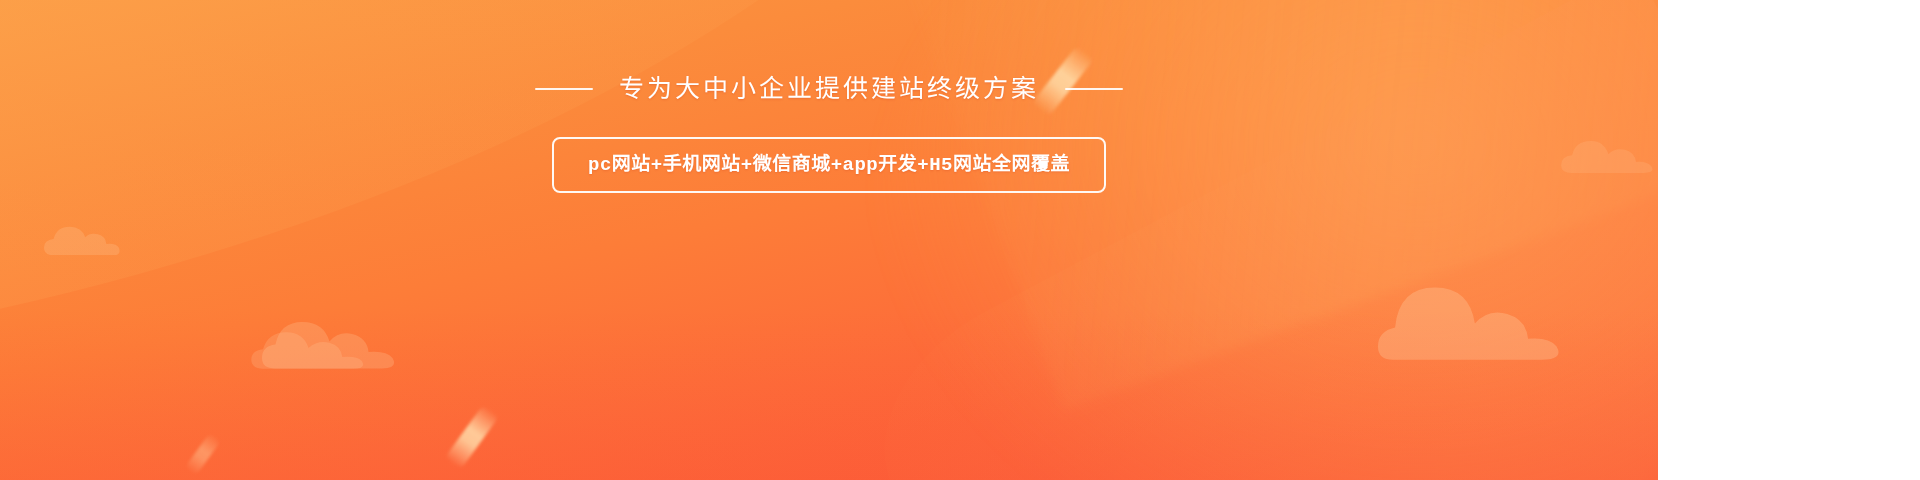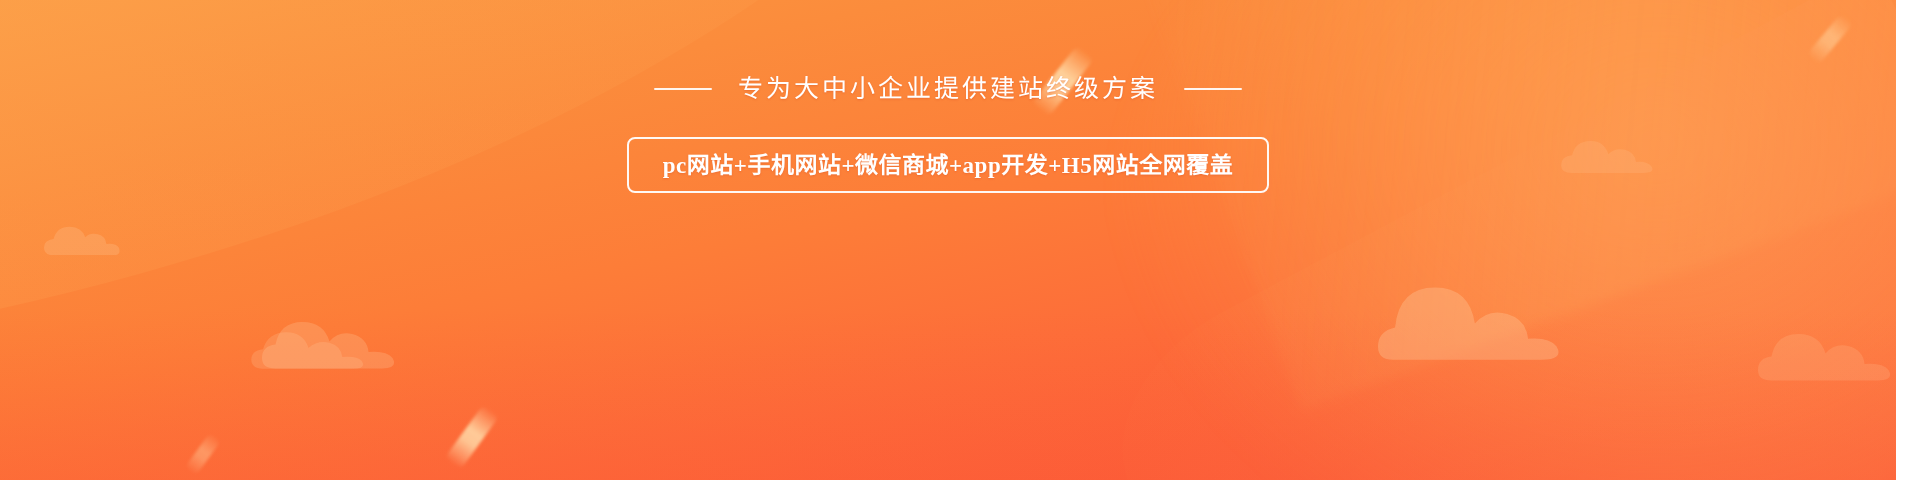--- a/index.html
+++ b/index.html
@@ -4,21 +4,21 @@
 <title>Banner</title>
 <style>
   html, body {
     margin: 0;
     padding: 0;
     background: #ffffff;
   }
 
   #banner {
     position: relative;
-    width: 1896px;
+    width: 1658px;
     height: 480px;
     overflow: hidden;
     font-family: "Liberation Sans", "DejaVu Sans", sans-serif;
     
     background:
       linear-gradient(168deg,
         #fb9a42 0%,
         #fb8c3c 22%,
         #fd7d38 45%,
         #fd6c39 66%,
@@ -201,22 +201,22 @@
     height: 52px;
     padding: 0 34px;
     border: 2px solid rgba(255,255,255,0.95);
     border-radius: 8px;
     background: transparent;
     cursor: pointer;
   }
 
   .pill-text {
     color: #ffffff;
-    font-family: Liberation Serif, serif;
-    font-size: 23px;
+    font-family: Liberation Mono, monospace;
+    font-size: 19px;
     font-weight: 700;
     letter-spacing: 0.5px;
     line-height: 1;
     white-space: nowrap;
     text-shadow: 0 1px 2px rgba(200,60,30,0.28);
   }
 </style>
 </head>
 <body>
 

